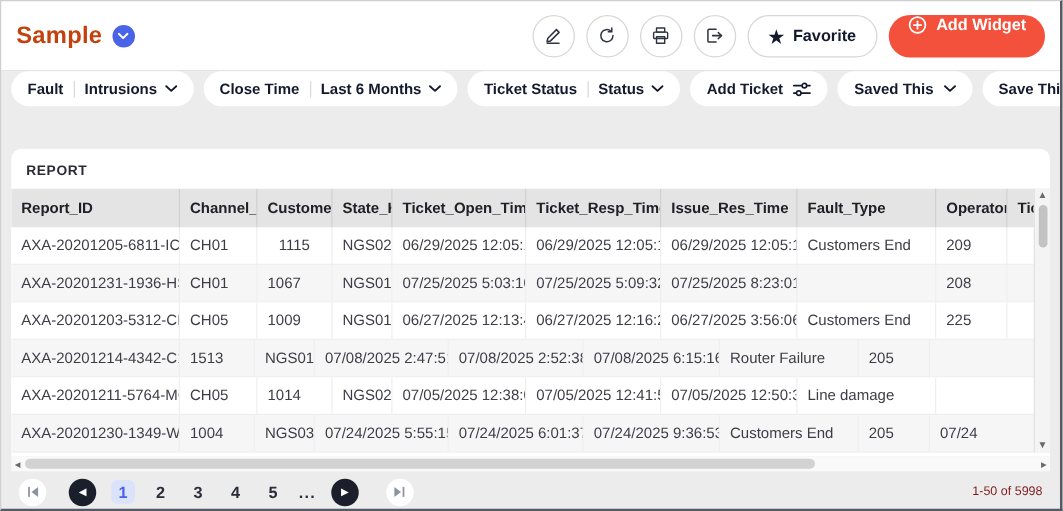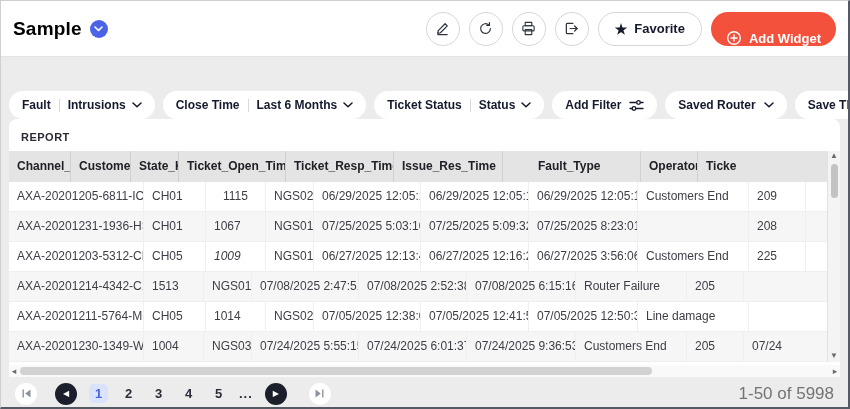--- a/index.html
+++ b/index.html
@@ -8,29 +8,29 @@
     width:850px; height:409px; overflow:hidden;
     background:#ececec;
     font-family:"Liberation Sans", sans-serif;
     border:1px solid #cfcfcf;
     border-right:2px solid #545a63;
     border-bottom:2px solid #545a63;
     color:#15192d;
   }
   
   .app-header{height:56px;background:#fff;display:flex;align-items:center;padding:0 12px;border-bottom:1px solid #e4e4e4;}
-  .page-title{font-size:19px;font-weight:700;letter-spacing:.2px;color:#000000;}
+  .page-title{font-size:19px;font-weight:700;letter-spacing:.2px;color:#c2410c;}
   .title-badge{width:18px;height:18px;border-radius:50%;background:#4a63e7;display:flex;align-items:center;justify-content:center;margin-left:8px;}
   .header-actions{margin-left:auto;display:flex;align-items:center;gap:9px;}
   .icon-btn{width:34px;height:34px;border:1px solid #d7d7d7;border-radius:50%;background:#fff;display:flex;align-items:center;justify-content:center;color:#2e3440;padding:0;cursor:pointer;}
   .favorite-btn{height:34px;border:1px solid #d7d7d7;border-radius:18px;background:#fff;display:flex;align-items:center;gap:7px;padding:0 16px;font-weight:700;font-size:13px;color:#15192d;cursor:pointer;}
   .favorite-btn .star{font-size:14px;line-height:1;color:#15192d;}
-  .add-widget-btn{height:34px;border:none;border-radius:18px;background:#f4513d;color:#fff;display:flex;align-items:flex-end;gap:7px;padding:0 15px;font-weight:700;font-size:13px;cursor:pointer;}
-  
-  .filter-bar{height:62px;display:flex;align-items:flex-end;padding:0 8px;gap:8px;}
+  .add-widget-btn{height:34px;border:none;border-radius:18px;background:#f4513d;color:#fff;display:flex;align-items:flex-start;gap:7px;padding:0 15px;font-weight:700;font-size:13px;cursor:pointer;}
+  
+  .filter-bar{height:62px;display:flex;align-items:flex-start;padding:0 8px;gap:8px;}
   .pill{height:28px;background:#fff;border-radius:15px;display:flex;align-items:center;padding:0 13px;font-size:12px;gap:8px;cursor:pointer;}
   .pill .lbl{font-weight:700;color:#15192d;white-space:nowrap;}
   .pill .sep{width:1px;height:13px;background:#d9d9d9;}
   .pill .val{font-weight:700;color:#15192d;display:flex;align-items:center;gap:6px;white-space:nowrap;}
   .filter-right{margin-left:auto;display:flex;gap:8px;}
   .chev{display:inline-block;}
   
   .report-card{margin:0 8px;height:246px;background:#fff;border-radius:8px 8px 0 0;overflow:hidden;}
   .report-label{font-size:11px;font-weight:700;color:#2a2a33;letter-spacing:.5px;padding:12px 12px 8px;}
   .table{position:relative;width:100%;}
@@ -53,21 +53,21 @@
   .pagination{height:33px;display:flex;align-items:center;padding:0 14px;font-size:13px;}
   .circle-btn{width:22px;height:22px;border-radius:50%;display:flex;align-items:center;justify-content:center;border:none;padding:0;cursor:pointer;}
   .circle-light{background:#fff;color:#8d939c;}
   .circle-dark{background:#1b1e2b;color:#fff;font-size:8px;}
   .pages{display:flex;align-items:center;gap:11px;margin:0 12px;}
   .page{min-width:19px;text-align:center;padding:2px 4px;font-weight:700;color:#2a2d39;font-size:13px;cursor:pointer;}
   .page.active{background:#dbe3fa;color:#4a63e7;border-radius:5px;}
   .ellipsis{color:#2a2d39;font-weight:700;letter-spacing:1px;}
   .skip-gap{margin-left:18px;}
   .prev-gap{margin-left:22px;}
-  .range{margin-left:auto;font-size:17px;color:#737373;}
+  .range{margin-left:auto;font-size:10px;color:#7f1d1d;}
   svg{display:block;}
 </style>
 </head>
 <body>
 
 <div class="app-header">
   <span class="page-title">Sample</span>
   <span class="title-badge">
     <span>
       <svg width="9" height="6" viewBox="0 0 9 6">
@@ -159,57 +159,58 @@
     <span class="val">
       <span>Status</span>
       <span class="chev">
         <svg width="10" height="6" viewBox="0 0 10 6">
             <polyline points="1,1 5,4.7 9,1" fill="none" stroke="#15192d" stroke-width="1.5" stroke-linecap="round" stroke-linejoin="round"></polyline>
           </svg>
       </span>
     </span>
   </div>
   <div class="pill">
-    <span class="lbl">Add Filter</span>
+    <span class="lbl">Add Ticket</span>
     <span>
       <svg width="15" height="13" viewBox="0 0 15 13" fill="none" stroke="#15192d" stroke-width="1.3" stroke-linecap="round">
         <line x1="1" y1="3.5" x2="14" y2="3.5"></line>
           <circle cx="9.5" cy="3.5" r="1.8" fill="#fff"></circle>
         <line x1="1" y1="9.5" x2="14" y2="9.5"></line>
           <circle cx="5" cy="9.5" r="1.8" fill="#fff"></circle>
       </svg>
     </span>
   </div>
   <div class="filter-right">
     <div class="pill">
-      <span class="lbl">Saved Router</span>
+      <span class="lbl">Saved This</span>
       <span class="chev">
         <svg width="10" height="6" viewBox="0 0 10 6">
             <polyline points="1,1 5,4.7 9,1" fill="none" stroke="#15192d" stroke-width="1.5" stroke-linecap="round" stroke-linejoin="round"></polyline>
           </svg>
       </span>
     </div>
     <div class="pill">
       <span class="lbl">Save This View</span>
 
     </div>
   </div>
 </div>
 
 <div class="report-card">
   <div class="report-label">REPORT</div>
   <div class="table">
     <div class="thead">
+        <div class="th" style="width: 135px;">Report_ID</div>
         <div class="th" style="width: 62px;">Channel_Key</div>
         <div class="th" style="width: 60px;">Customer_...</div>
         <div class="th" style="width: 48px;">State_Key</div>
         <div class="th" style="width: 107px;">Ticket_Open_Time</div>
         <div class="th" style="width: 108px;">Ticket_Resp_Time</div>
         <div class="th" style="width: 109px;">Issue_Res_Time</div>
-        <div class="th" style="width: 111px; margin-left: 27px;">Fault_Type</div>
+        <div class="th" style="width: 111px;">Fault_Type</div>
         <div class="th" style="width: 57px;">Operator_ID</div>
         <div class="th grow">Ticke</div>
       </div>
     <div>
         <div class="tr">
           <div class="td" style="width: 135px;">AXA-20201205-6811-ICS</div>
           <div class="td" style="width: 62px;">CH01</div>
           <div class="td" style="width: 60px; text-align: center;">1115</div>
           <div class="td" style="width: 48px;">NGS024</div>
           <div class="td" style="width: 107px;">06/29/2025 12:05:18 AM</div>
@@ -227,21 +228,21 @@
           <div class="td" style="width: 107px;">07/25/2025 5:03:10 AM</div>
           <div class="td" style="width: 108px;">07/25/2025 5:09:32 AM</div>
           <div class="td" style="width: 109px;">07/25/2025 8:23:01 AM</div>
           <div class="td" style="width: 111px;"></div>
           <div class="td" style="width: 57px;">208</div>
           <div class="td grow"></div>
         </div>
         <div class="tr">
           <div class="td" style="width: 135px;">AXA-20201203-5312-CBS</div>
           <div class="td" style="width: 62px;">CH05</div>
-          <div class="td" style="width: 60px; font-style: italic;">1009</div>
+          <div class="td" style="width: 60px;">1009</div>
           <div class="td" style="width: 48px;">NGS010</div>
           <div class="td" style="width: 107px;">06/27/2025 12:13:42 AM</div>
           <div class="td" style="width: 108px;">06/27/2025 12:16:23 AM</div>
           <div class="td" style="width: 109px;">06/27/2025 3:56:06 AM</div>
           <div class="td" style="width: 111px;">Customers End</div>
           <div class="td" style="width: 57px;">225</div>
           <div class="td grow"></div>
         </div>
         <div class="tr alt">
           <div class="td" style="width: 135px;">AXA-20201214-4342-C100</div>

